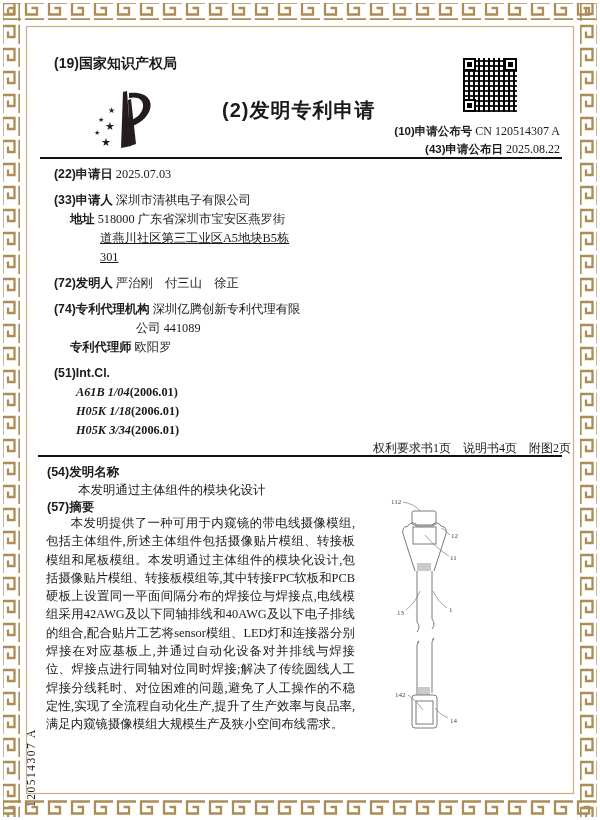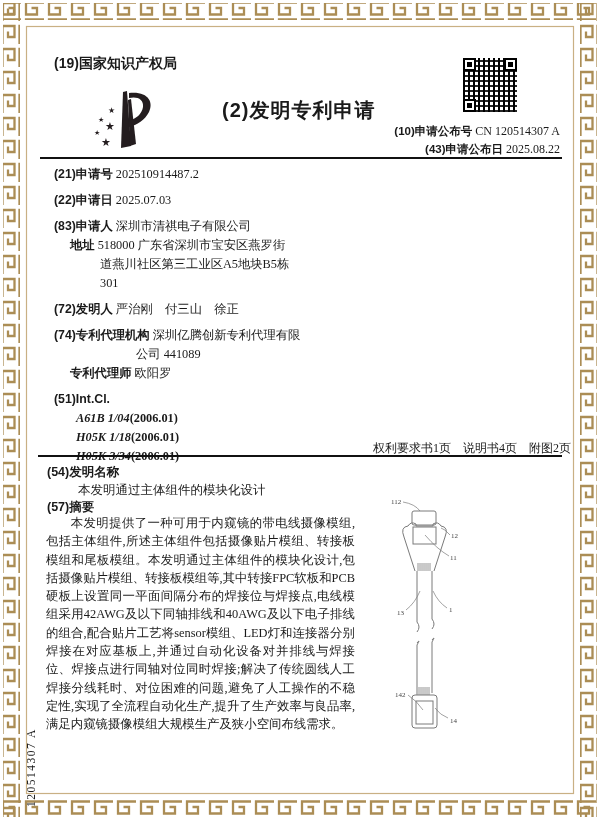--- a/index.html
+++ b/index.html
@@ -12,21 +12,21 @@
   .office{left:54px;top:55px;font-size:14px;}
   .doctype{left:222px;top:97px;font-size:20px;letter-spacing:1px;}
   .publine{right:40px;font-size:12px;white-space:nowrap;}
   .publine .lbl{font-size:11.5px;}
   .rule1{left:40px;top:157px;width:522px;height:2.4px;background:#111;}
   .rule2{left:38px;top:455px;width:524px;height:1.6px;background:#111;}
   
   .col-left{left:54px;top:165px;width:302px;font-size:12.3px;line-height:19px;}
   .col-left .item{margin:0 0 7px 0;}
   .ind1{padding-left:16px;}
-  .ind2{padding-left:46px;}
+  .ind2{padding-left:46px;text-decoration:underline;}
   .ipc{padding-left:22px;font-style:italic;font-weight:700;font-family:"Liberation Serif",serif;}
   .ipc .ver{font-style:normal;font-weight:700;text-align:right;}
   .pagesinfo{right:29px;top:440px;font-size:12px;}
   
   .s54{left:47px;top:464px;font-size:12.5px;}
   .title54{left:78px;top:482px;font-size:12.5px;}
   .s57{left:47px;top:499px;font-size:12.5px;}
   .abstract{left:46px;top:514px;width:309px;font-size:12.4px;line-height:18.3px;
             text-align:justify;text-indent:2em;}
   
@@ -91,30 +91,26 @@
 </div>
 <div class="abs publine" style="top:142px">
   <span class="lbl">(43)申请公布日</span>
   <span class="val">2025.08.22</span>
 </div>
 
 <div class="abs rule1"></div>
 
 <div class="abs col-left">
   <div class="item">
-    <span class="lbl">(21)申请号</span>
-    <span class="val">202510914487.2</span>
-  </div>
-  <div class="item">
     <span class="lbl">(22)申请日</span>
     <span class="val">2025.07.03</span>
   </div>
   <div class="item">
     <div>
-      <span class="lbl">(83)申请人</span>
+      <span class="lbl">(33)申请人</span>
       <span class="val">深圳市清祺电子有限公司</span>
     </div>
     <div class="ind1">
       <span class="lbl">地址</span>
       <span class="val">518000 广东省深圳市宝安区燕罗街</span>
     </div>
     <div class="ind2 val">道燕川社区第三工业区A5地块B5栋</div>
     <div class="ind2 val">301</div>
   </div>
   <div class="item">

